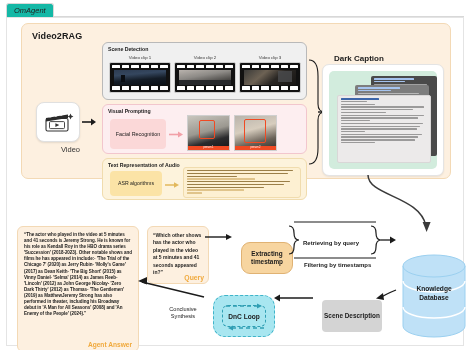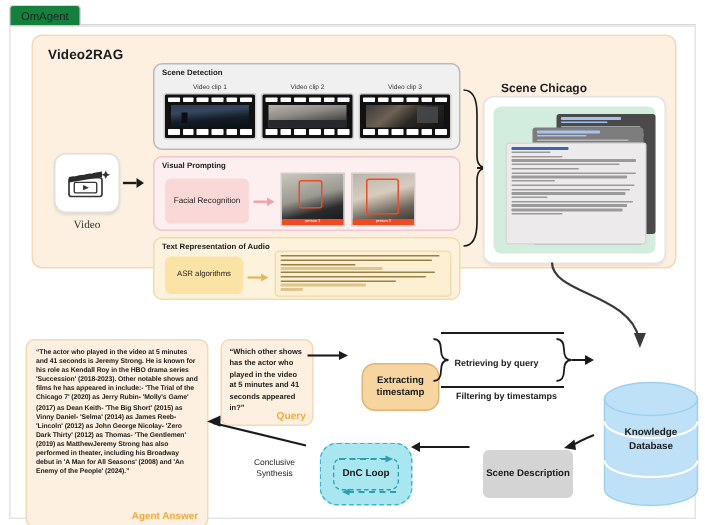--- a/index.html
+++ b/index.html
@@ -17,27 +17,28 @@
 
   
   .tab-bar {
     position: absolute; left: 6px; top: 3px;
     width: 458px; height: 14px;
     border-bottom: 1px solid #d8d8d8;
   }
   .tab {
     position: absolute; left: 0; top: 0;
     height: 13px; padding: 1px 7px 16px 7px;
-    background: #15803d;
+    background: #14b8a6;
     border: 1px solid #d8d8d8;
     border-bottom: none;
     border-radius: 3px 3px 0 0;
     font-size: 7.5px; color: #222;
     line-height: 12px;
     white-space: nowrap;
+    font-style: italic;
   }
 
   
   .canvas {
     position: absolute; left: 6px; top: 17px;
     width: 458px; height: 329px;
     border: 1px solid #e4e4e4;
     background: #ffffff;
   }
 
@@ -60,22 +61,22 @@
     position: absolute; left: 14px; top: 78px;
     width: 44px; height: 40px;
     background: #ffffff;
     border: 1px solid #e0e0e0;
     border-radius: 8px;
     display: flex; align-items: center; justify-content: center;
     box-shadow: 0 1px 2px rgba(0,0,0,.10);
   }
   .video-label {
     position: absolute; left: 14px; top: 121px;
-    width: 44px; text-align: center;
-    font-size: 7.5px; color: #333; font-family: Liberation Serif, serif;
+    width: 44px; text-align: right;
+    font-size: 7.5px; color: #333;
   }
   .arrow-video {
     position: absolute; left: 60px; top: 92px;
     width: 14px; height: 12px;
   }
 
   
   .module {
     position: absolute; left: 80px;
     width: 205px;
@@ -436,21 +437,21 @@
           <path d="M13.4 21 L14.4 24" fill="none" stroke="#1b1b1b" stroke-width="1.1"></path>
         </svg>
       </div>
       <div class="mllm-label">MLLMs</div>
 
       <svg class="arrow-mllm" viewBox="0 0 16 12">
         <line x1="0" y1="6" x2="11" y2="6" stroke="#1b1b1b" stroke-width="1.4"></line>
         <polygon points="11,2.8 16,6 11,9.2" fill="#1b1b1b"></polygon>
       </svg>
 
-      <div class="sc-title">Scene Chicago</div>
+      <div class="sc-title">Dark Caption</div>
       <div class="sc-card">
         <div class="sc-inner">
           <div class="sc-note back">
             <div class="nl hd" style="width:66%"></div>
             <div class="nl hd" style="width:52%"></div>
             <div class="nl" style="width:88%"></div>
             <div class="nl" style="width:80%"></div>
             <div class="nl" style="width:92%"></div>
             <div class="nl" style="width:74%"></div>
             <div class="nl" style="width:86%"></div>

